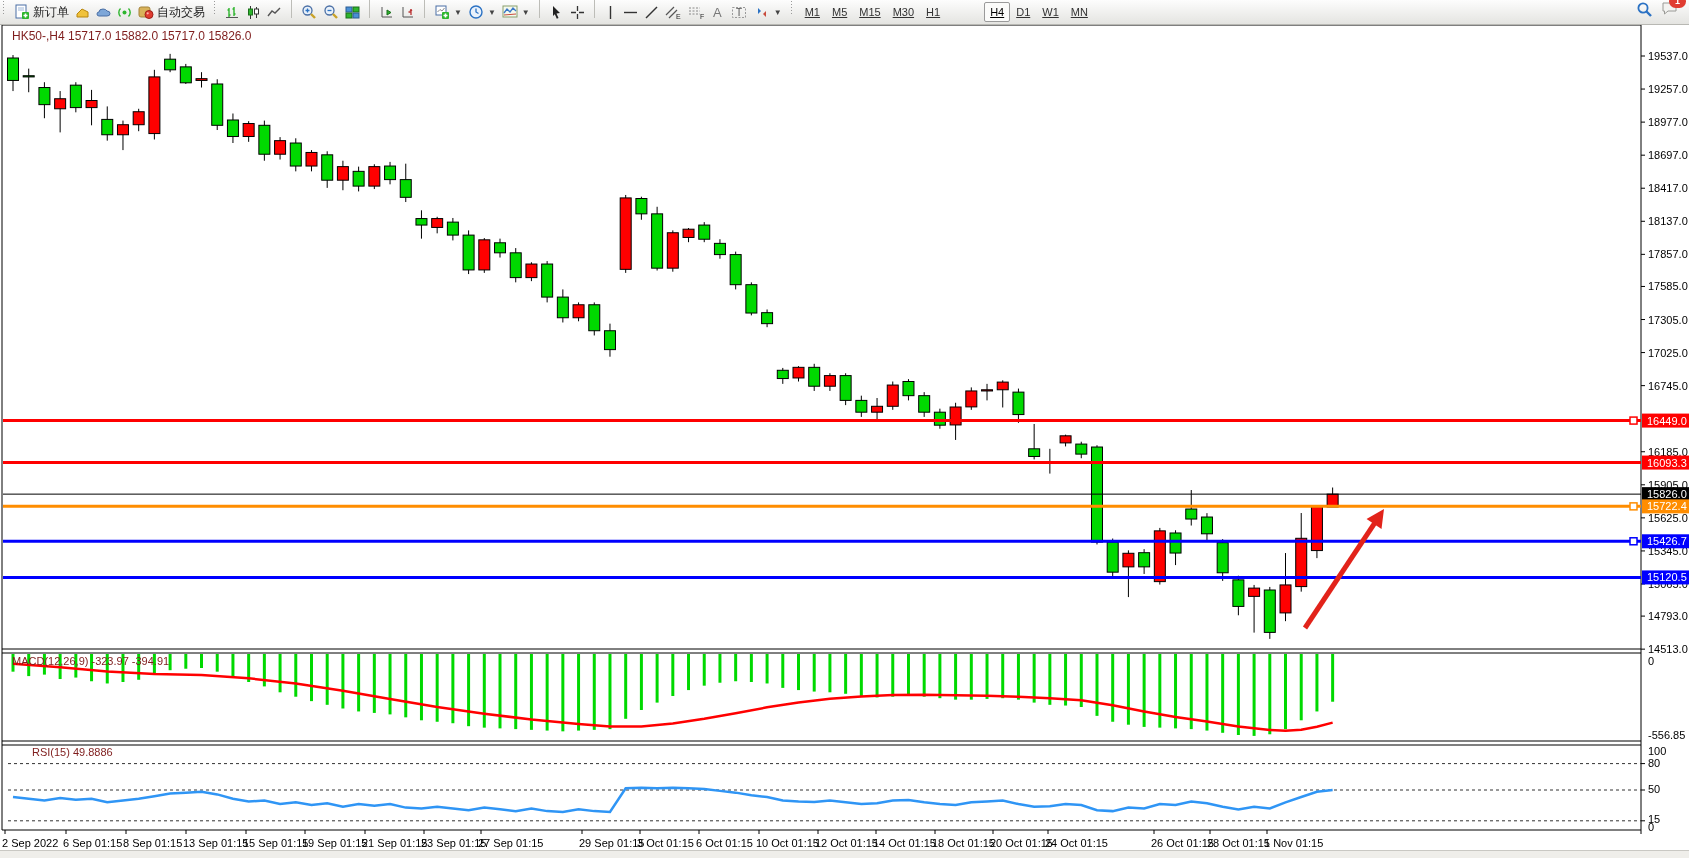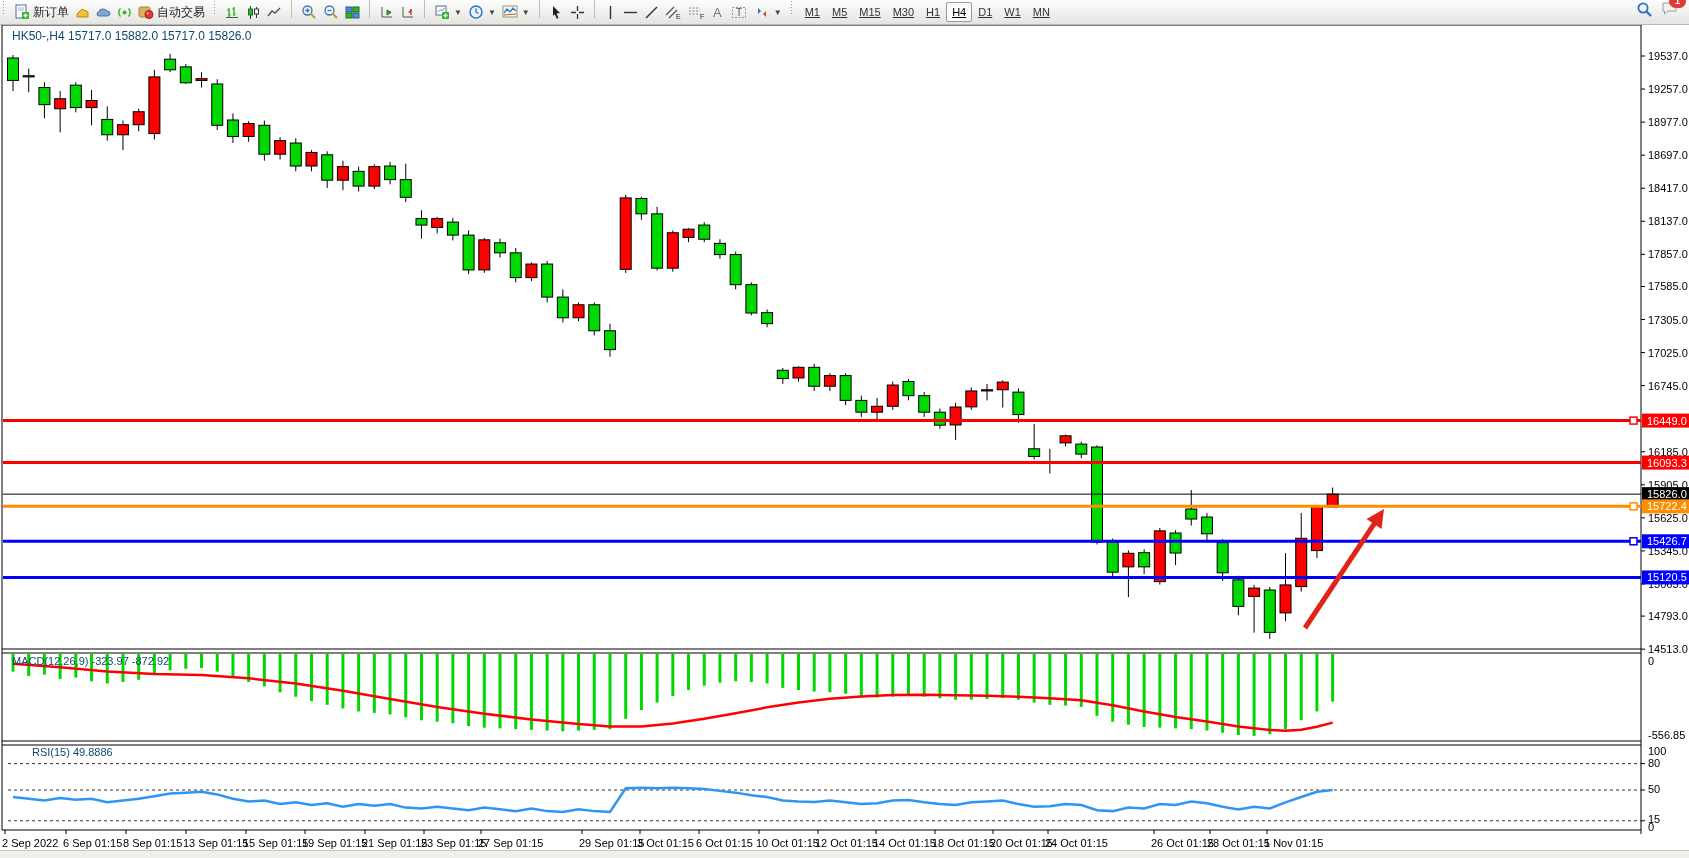--- a/index.html
+++ b/index.html
@@ -12,27 +12,27 @@
   .tb-group{display:flex;align-items:center;height:24px;padding:0 3px;}
   .grip{width:4px;height:16px;margin:0 2px;
     background-image:radial-gradient(circle,#9a9a9a 34%,transparent 36%);
     background-size:3px 3px;}
   .tb-sep{width:1px;height:18px;background:#bdbdb8;margin:0 3px;}
   .tb-btn{display:flex;align-items:center;gap:3px;height:20px;padding:0 3px;border-radius:2px;
     font-size:12px;color:#222;cursor:default;}
   .tb-btn svg{display:block;}
   .caret{font-size:8px;color:#444;margin-left:1px;}
   .tf-btn{font-size:11px;color:#333;padding:2px 6px;height:16px;line-height:16px;border-radius:2px;text-decoration:underline;}
-  .tf-btn.active{background:#fbfbfa;border:1px solid #9a9a9a;padding:1px 5px;color:#000;}
+  .tf-btn.active{background:#fbfbfa;border:1px solid #9a9a9a;padding:1px 5px;color:#000;margin-left:38px;}
   #tb-right{margin-left:auto;display:flex;align-items:center;gap:8px;padding-right:10px;}
   .badge{position:absolute;top:-5px;right:-7px;min-width:13px;height:13px;border-radius:7px;
     background:#e03c31;color:#fff;font-size:9px;font-weight:bold;text-align:center;line-height:13px;padding:0 2px;}
   
   #chart-svg{position:absolute;left:0;top:0;z-index:1;}
-  .ovl{position:absolute;z-index:2;color:#0c4a6e;}
+  .ovl{position:absolute;z-index:2;color:#7f1d1d;}
   #chart-title{left:12px;top:29px;font-size:12px;}
   #macd-label{left:12px;top:655px;font-size:11px;}
   #rsi-label{left:12px;top:746px;font-size:11px;padding-left:20px;}
   #statusbar{position:absolute;left:0;bottom:0;width:1689px;height:7px;background:#efeeea;
     border-top:1px solid #c9c8c3;z-index:4;}
 </style>
 </head>
 <body>
 
 <div id="app">
@@ -638,17 +638,17 @@
       <text x="1045" y="847" font-size="11" fill="#000" font-family="Liberation Sans, sans-serif">24 Oct 01:15</text>
       <line x1="1154" y1="830" x2="1154" y2="834" stroke="#000"></line>
       <text x="1151" y="847" font-size="11" fill="#000" font-family="Liberation Sans, sans-serif">26 Oct 01:15</text>
       <line x1="1210" y1="830" x2="1210" y2="834" stroke="#000"></line>
       <text x="1207" y="847" font-size="11" fill="#000" font-family="Liberation Sans, sans-serif">28 Oct 01:15</text>
       <line x1="1267" y1="830" x2="1267" y2="834" stroke="#000"></line>
       <text x="1264" y="847" font-size="11" fill="#000" font-family="Liberation Sans, sans-serif">1 Nov 01:15</text>
     </svg>
 
   <div class="ovl" id="chart-title">HK50-,H4  15717.0 15882.0 15717.0 15826.0</div>
-  <div class="ovl" id="macd-label">MACD(12,26,9) -323.97 -872.92</div>
+  <div class="ovl" id="macd-label">MACD(12,26,9) -323.97 -394.91</div>
   <div class="ovl" id="rsi-label">RSI(15) 49.8886</div>
 
   <div id="statusbar"></div>
 </div>
 
 </body></html>

